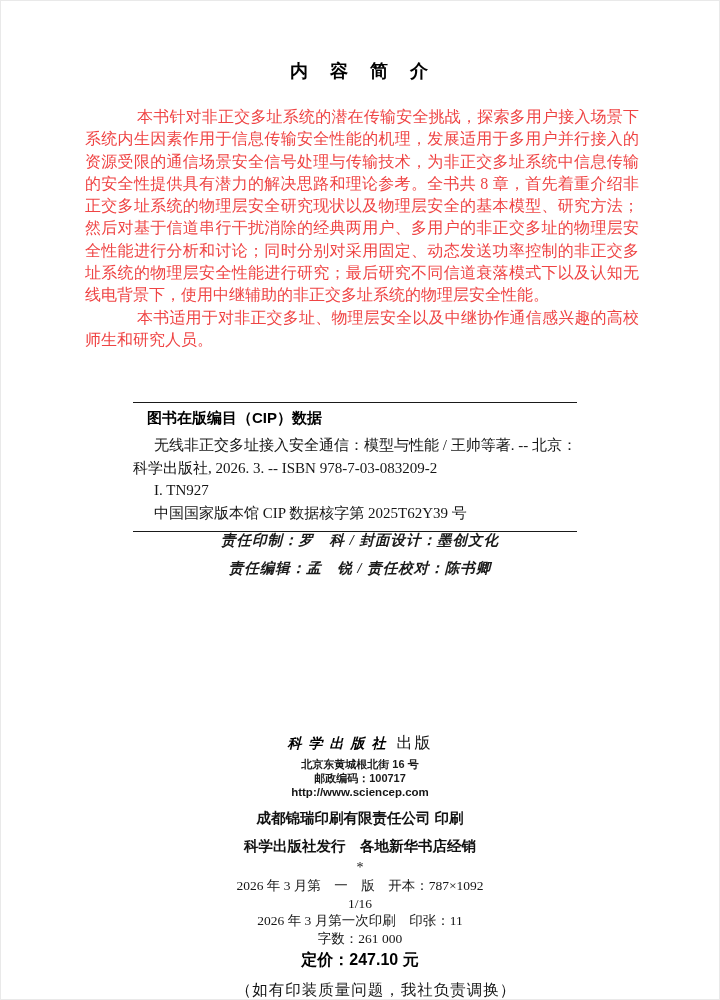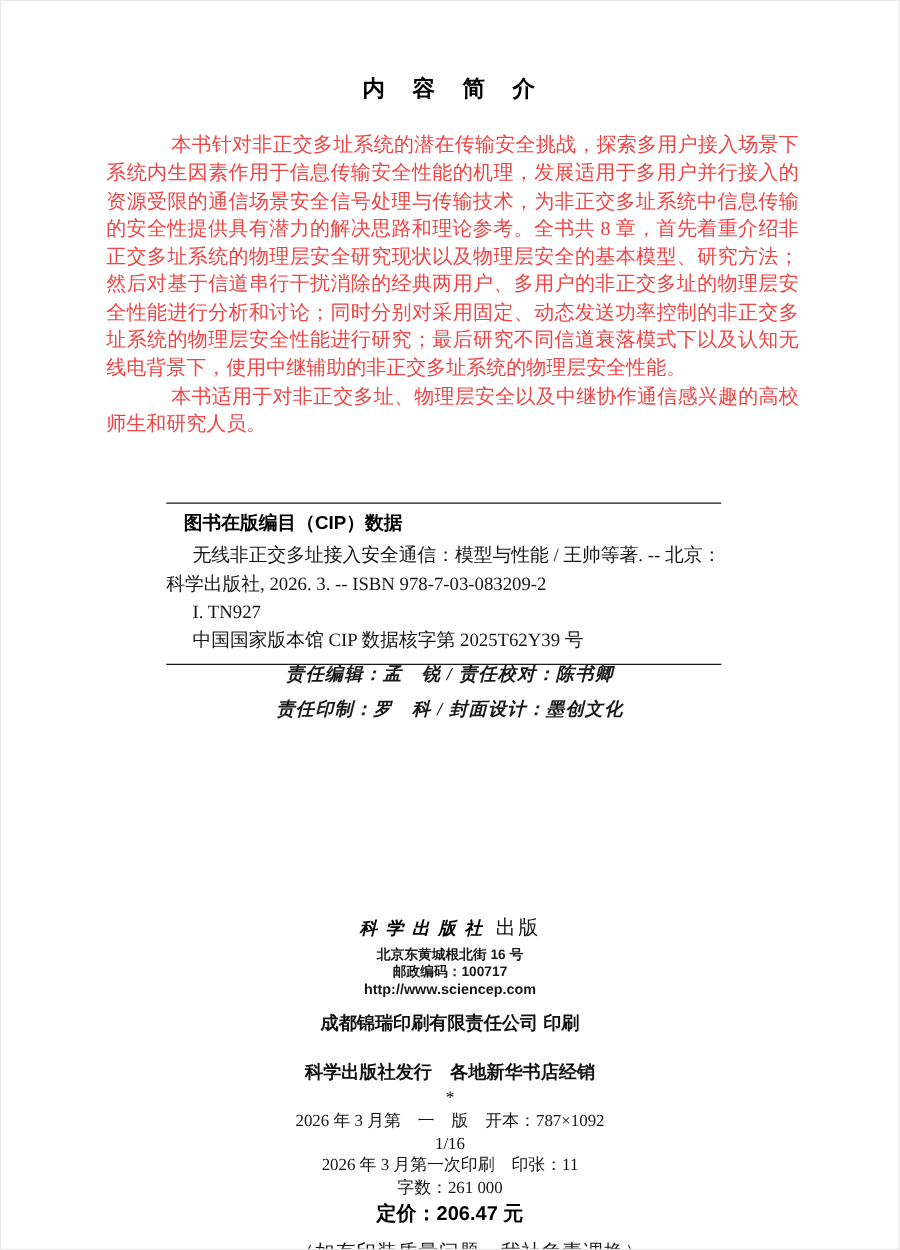--- a/index.html
+++ b/index.html
@@ -102,21 +102,21 @@
     color: #1a1a1a;
   }
   .imprint-url { font-family: "Liberation Sans", "DejaVu Sans", sans-serif; font-size: 11.5px; line-height: 14px; font-weight: bold; }
   .printer-line, .dist-line {
     font-family: "Liberation Sans", "DejaVu Sans", sans-serif;
     font-weight: bold;
     font-size: 14.5px;
     color: #111;
   }
   .printer-line { margin-top: 10px; }
-  .dist-line { margin-top: 20px; }
+  .dist-line { margin-top: 9px; }
   .asterisk { margin-top: 5px; font-size: 14px; line-height: 14px; }
   .edition-block {
     width: 280px;
     margin: 2px auto 0 auto;
     text-align: center;
     font-size: 13.5px;
     line-height: 17.5px;
   }
   .word-count { font-size: 13.5px; line-height: 17px; }
   .price-line {
@@ -142,37 +142,37 @@
 
   <div class="cip-box">
     <div class="cip-heading">图书在版编目（CIP）数据</div>
     <div class="cip-line cip-indent">无线非正交多址接入安全通信：模型与性能 / 王帅等著. -- 北京：</div>
     <div class="cip-line">科学出版社, 2026. 3. -- ISBN 978-7-03-083209-2</div>
     <div class="cip-line cip-indent">I. TN927</div>
     <div class="cip-line cip-indent">中国国家版本馆 CIP 数据核字第 2025T62Y39 号</div>
   </div>
 
   <div class="credits">
+    <div>责任印制：罗　科 / 封面设计：墨创文化</div>
     <div>责任编辑：孟　锐 / 责任校对：陈书卿</div>
-    <div>责任印制：罗　科 / 封面设计：墨创文化</div>
   </div>
 
   <div class="imprint">
     <div class="logo-line">
       <span class="press-logo">科学出版社</span>
       <span class="press-suffix">出版</span>
     </div>
     <div class="imprint-small">北京东黄城根北街 16 号</div>
     <div class="imprint-small">邮政编码：100717</div>
     <div class="imprint-url">http://www.sciencep.com</div>
     <div class="printer-line">成都锦瑞印刷有限责任公司  印刷</div>
     <div class="dist-line">科学出版社发行　各地新华书店经销</div>
     <div class="asterisk">*</div>
     <div class="edition-block">
       <div>2026 年 3 月第　一　版　开本：787×1092　1/16</div>
       <div>2026 年 3 月第一次印刷　印张：11</div>
     </div>
     <div class="word-count">字数：261 000</div>
-    <div class="price-line">定价：206.47 元</div>
+    <div class="price-line">定价：247.10 元</div>
     <div class="notice-line">（如有印装质量问题，我社负责调换）</div>
   </div>
 
 </div>
 
 </body></html>

